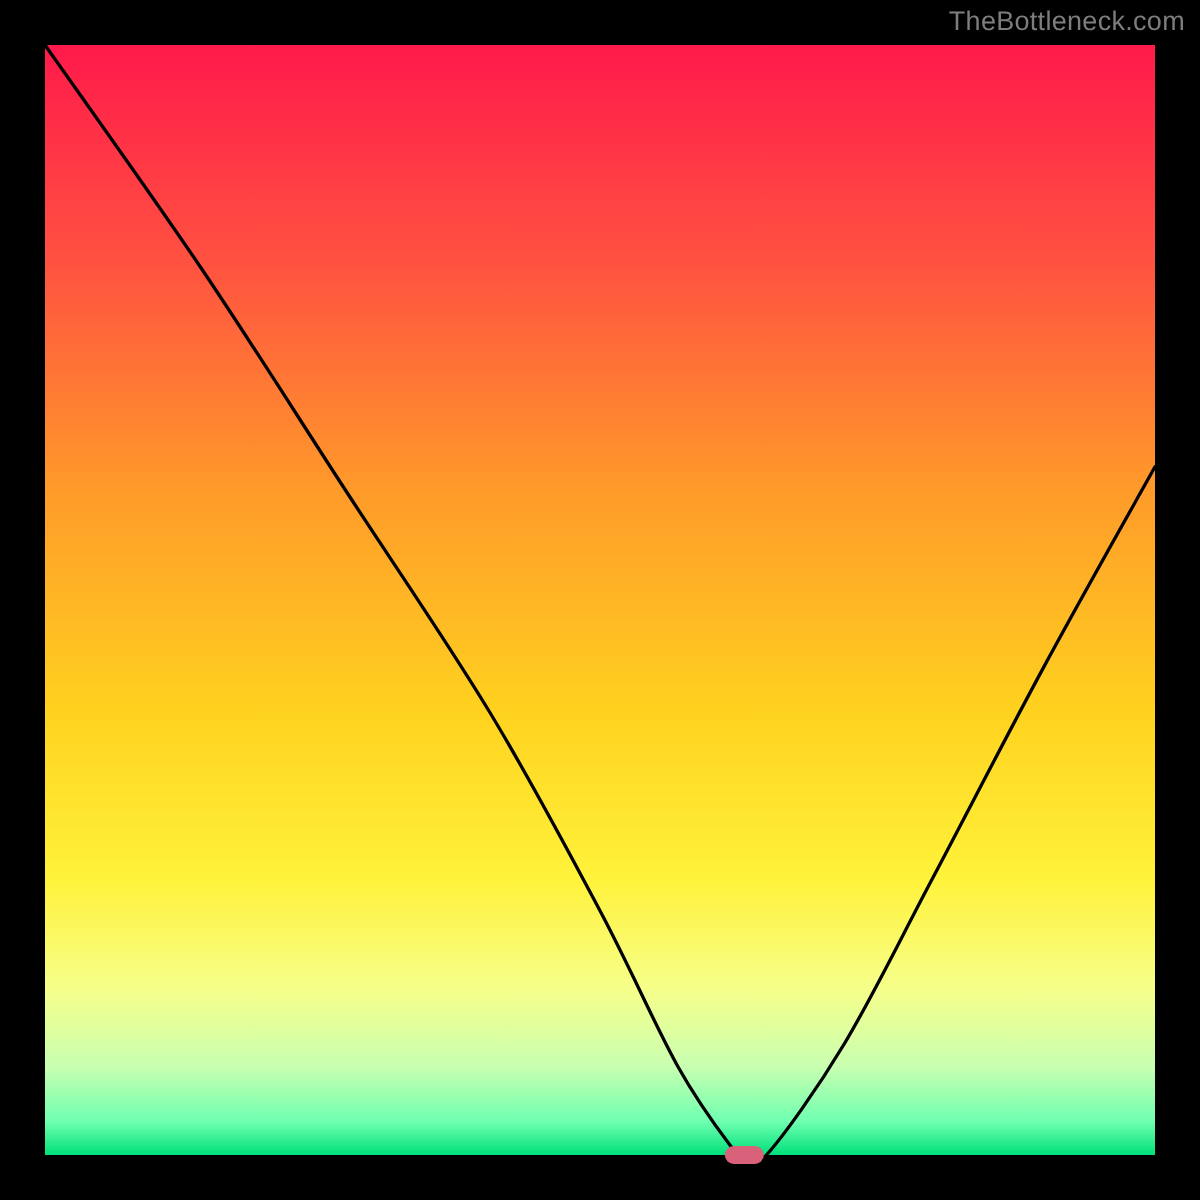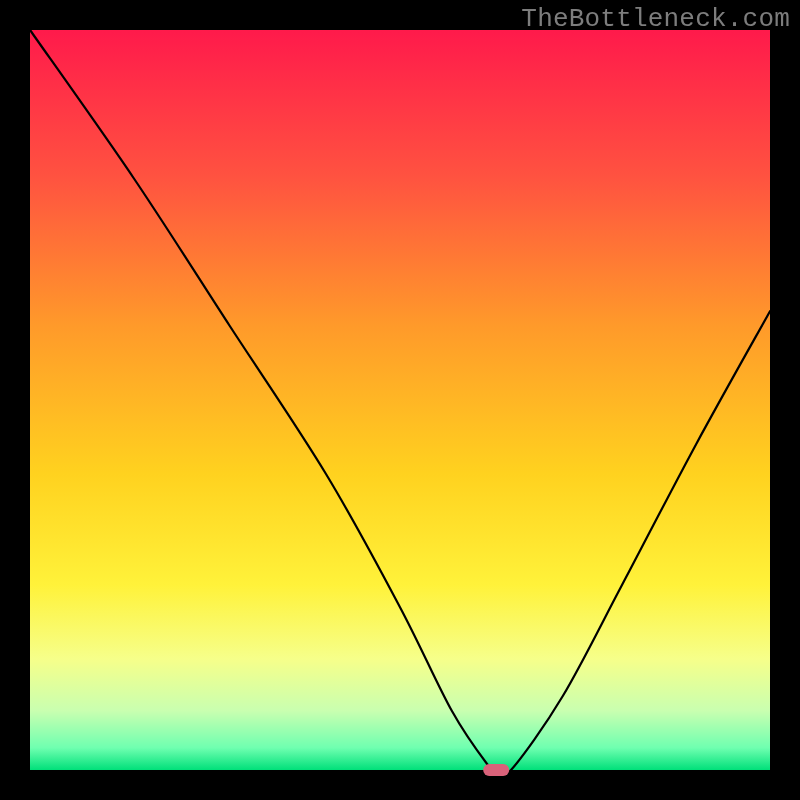--- a/index.html
+++ b/index.html
@@ -15,22 +15,22 @@
     width: 800px;
     height: 800px;
   }
   svg {
     display: block;
   }
   .watermark {
     position: absolute;
     top: 4px;
     right: 10px;
-    font-family: Liberation Mono, monospace;
-    font-size: 26px;
+    font-family: Liberation Sans, sans-serif;
+    font-size: 18px;
     font-weight: 500;
     color: #7d7d7d;
     letter-spacing: 0.2px;
   }
 </style>
 </head>
 <body>
 
 <div class="chart-container">
   <svg id="chart-svg" width="800" height="800" viewBox="0 0 800 800">

